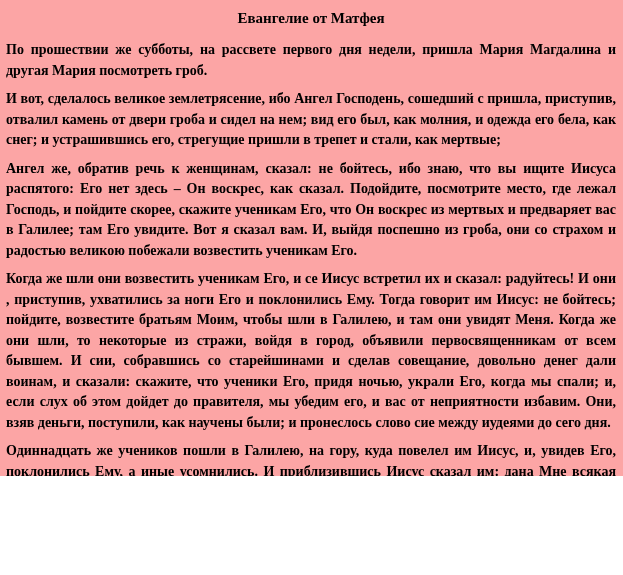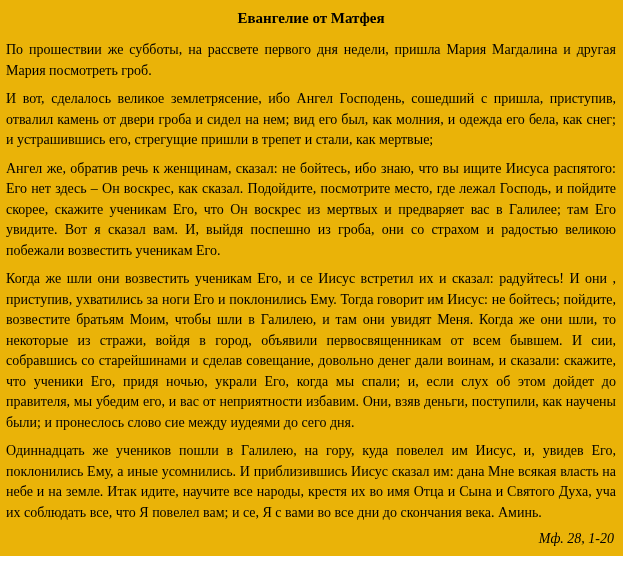--- a/index.html
+++ b/index.html
@@ -2,40 +2,41 @@
 <html><head>
   <meta charset="utf-8">
   <style>
     html, body {
       margin: 0;
       padding: 0;
       background: #ffffff;
     }
     .page {
       width: 623px;
-      height: 556px;
+      height: 476px;
       box-sizing: border-box;
       padding: 5px 7px 0 6px;
       font-family: "Liberation Serif", "DejaVu Serif", serif;
       color: #000000;
-      background: #eab308;
+      background: #fca5a5;
       overflow: hidden;
     }
     .doc-title {
       font-size: 15px;
       line-height: 19px;
       font-weight: bold;
       text-align: center;
       margin: 4px 0 12px 0;
     }
     .para {
       font-size: 14px;
       line-height: 20.5px;
       text-align: justify;
       margin: 0 0 8px 0;
+      font-weight: bold;
     }
     .citation {
       font-size: 14px;
       font-style: italic;
       text-align: right;
       margin-top: 3px;
       padding-right: 2px;
     }
   </style>
 </head>

